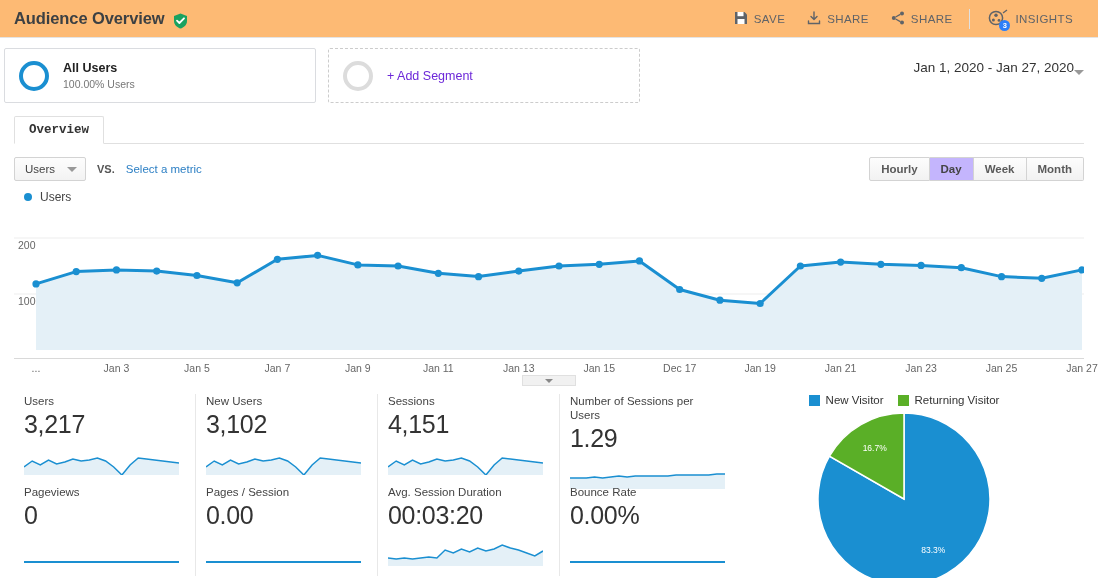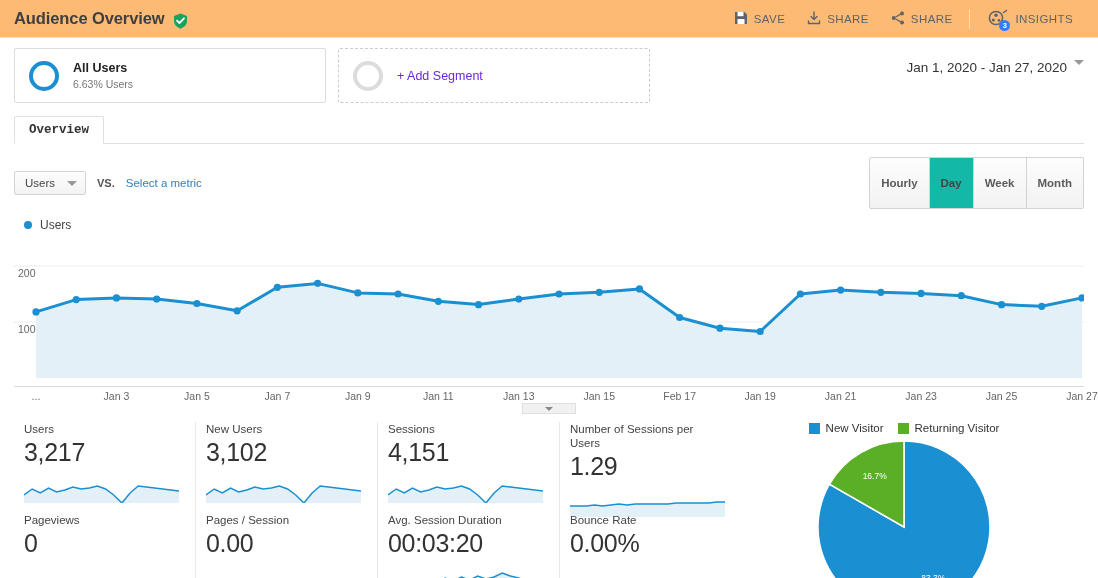--- a/index.html
+++ b/index.html
@@ -40,21 +40,21 @@
     position: absolute; right: -1px; bottom: -2px;
     width: 11px; height: 11px; border-radius: 50%;
     background: #2d7ff9; color: #fff;
     font-size: 7.5px; line-height: 11px; text-align: center;
     font-weight: bold;
   }
 
   
   .segment-bar {
     display: flex; align-items: center;
-    padding: 10px 14px 0 14px;
+    padding: 10px 14px 0 4px;
     background: #fff;
   }
   .segment-card {
     width: 312px; height: 55px;
     border: 1px solid #dadce0; border-radius: 2px;
     display: flex; align-items: center; padding: 0 14px;
     background: #fff; cursor: pointer;
   }
   .segment-card.dashed {
     border: 1px dashed #ccc; margin-left: 12px; width: 312px;
@@ -62,21 +62,21 @@
   .seg-ring {
     width: 30px; height: 30px; border-radius: 50%;
     border: 4px solid #1a8fd1; flex: none;
   }
   .seg-ring.gray { border-color: #dcdcdc; }
   .seg-text { margin-left: 14px; }
   .seg-name { font-size: 12.5px; color: #222; font-weight: bold; line-height: 15px; }
   .seg-sub { font-size: 10.5px; color: #777; line-height: 14px; margin-top: 1px; }
   .seg-add { margin-left: 14px; font-size: 12.5px; color: #6d28d9; }
   .date-range {
-    margin-left: auto; display: flex; align-items: flex-start; gap: 7px;
+    margin-left: auto; display: flex; align-items: flex-end; 
     font-size: 13.5px; color: #333; cursor: pointer; padding-bottom: 16px;
   }
   .caret { width: 0; height: 0; border-left: 5px solid transparent;
            border-right: 5px solid transparent; border-top: 5px solid #999; }
 
   
   .tabs {
     margin: 13px 14px 0 14px;
     border-bottom: 1px solid #e0e0e0;
     display: flex; align-items: flex-end; height: 28px; font-family: Liberation Mono, monospace;
@@ -99,26 +99,26 @@
     border: 1px solid #d3d3d3; border-radius: 2px;
     background: linear-gradient(#fdfdfd,#f3f3f3);
     font-size: 11.5px; color: #444;
     padding: 5px 8px 5px 10px; cursor: pointer;
   }
   .vs-label { font-size: 11px; font-weight: bold; color: #555; margin-left: 11px; }
   .select-metric { font-size: 11.5px; color: #2c7fc4; margin-left: 11px; cursor: pointer; }
   .granularity { margin-left: auto; display: flex; }
   .gran-btn {
     font-size: 11.5px; font-weight: bold; color: #5a5a5a;
-    padding: 19px 11px; border: 1px solid #d3d3d3; border-left: none;
+    padding: 5px 11px; border: 1px solid #d3d3d3; border-left: none;
     background: linear-gradient(#fdfdfd,#f2f2f2); cursor: pointer;
   }
   .gran-btn:first-child { border-left: 1px solid #d3d3d3; border-radius: 2px 0 0 2px; }
   .gran-btn:last-child { border-radius: 0 2px 2px 0; }
-  .gran-btn.active { background: #14b8a6; color: #444; }
+  .gran-btn.active { background: #c4b5fd; color: #444; }
 
   
   .legend-row { padding: 9px 0 0 24px; display: flex; align-items: center; gap: 8px; }
   .legend-dot { width: 8px; height: 8px; border-radius: 50%; background: #1a8fd1; }
   .legend-label { font-size: 12px; color: #444; }
 
   .chart-wrap { position: relative; margin: 6px 14px 0 14px; height: 148px; }
   .chart-svg { display: block; }
   .xaxis {
     position: relative; margin: 0 14px; height: 18px;
@@ -229,21 +229,21 @@
       <span>INSIGHTS</span>
     </div>
   </div>
 </div>
 
 <div class="segment-bar">
   <div class="segment-card">
     <span class="seg-ring"></span>
     <span class="seg-text">
       <span class="seg-name" style="display:block">All Users</span>
-      <span class="seg-sub" style="display:block">6.63% Users</span>
+      <span class="seg-sub" style="display:block">100.00% Users</span>
     </span>
   </div>
 
   <div class="segment-card dashed">
     <span class="seg-ring gray"></span>
     <span class="seg-add">+ Add Segment</span>
   </div>
 
   <div class="date-range">
     <span>Jan 1, 2020 - Jan 27, 2020</span>
@@ -319,21 +319,21 @@
 <div class="xaxis">
   <div id="xticks">
       <div class="xtick" style="left: 22px;">...</div>
       <div class="xtick" style="left: 102.462px;">Jan 3</div>
       <div class="xtick" style="left: 182.923px;">Jan 5</div>
       <div class="xtick" style="left: 263.385px;">Jan 7</div>
       <div class="xtick" style="left: 343.846px;">Jan 9</div>
       <div class="xtick" style="left: 424.308px;">Jan 11</div>
       <div class="xtick" style="left: 504.769px;">Jan 13</div>
       <div class="xtick" style="left: 585.231px;">Jan 15</div>
-      <div class="xtick" style="left: 665.692px;">Feb 17</div>
+      <div class="xtick" style="left: 665.692px;">Dec 17</div>
       <div class="xtick" style="left: 746.154px;">Jan 19</div>
       <div class="xtick" style="left: 826.615px;">Jan 21</div>
       <div class="xtick" style="left: 907.077px;">Jan 23</div>
       <div class="xtick" style="left: 987.538px;">Jan 25</div>
       <div class="xtick" style="left: 1068px;">Jan 27</div>
     </div>
   <div class="expander">
     <span class="caret-sm"></span>
   </div>
 </div>

